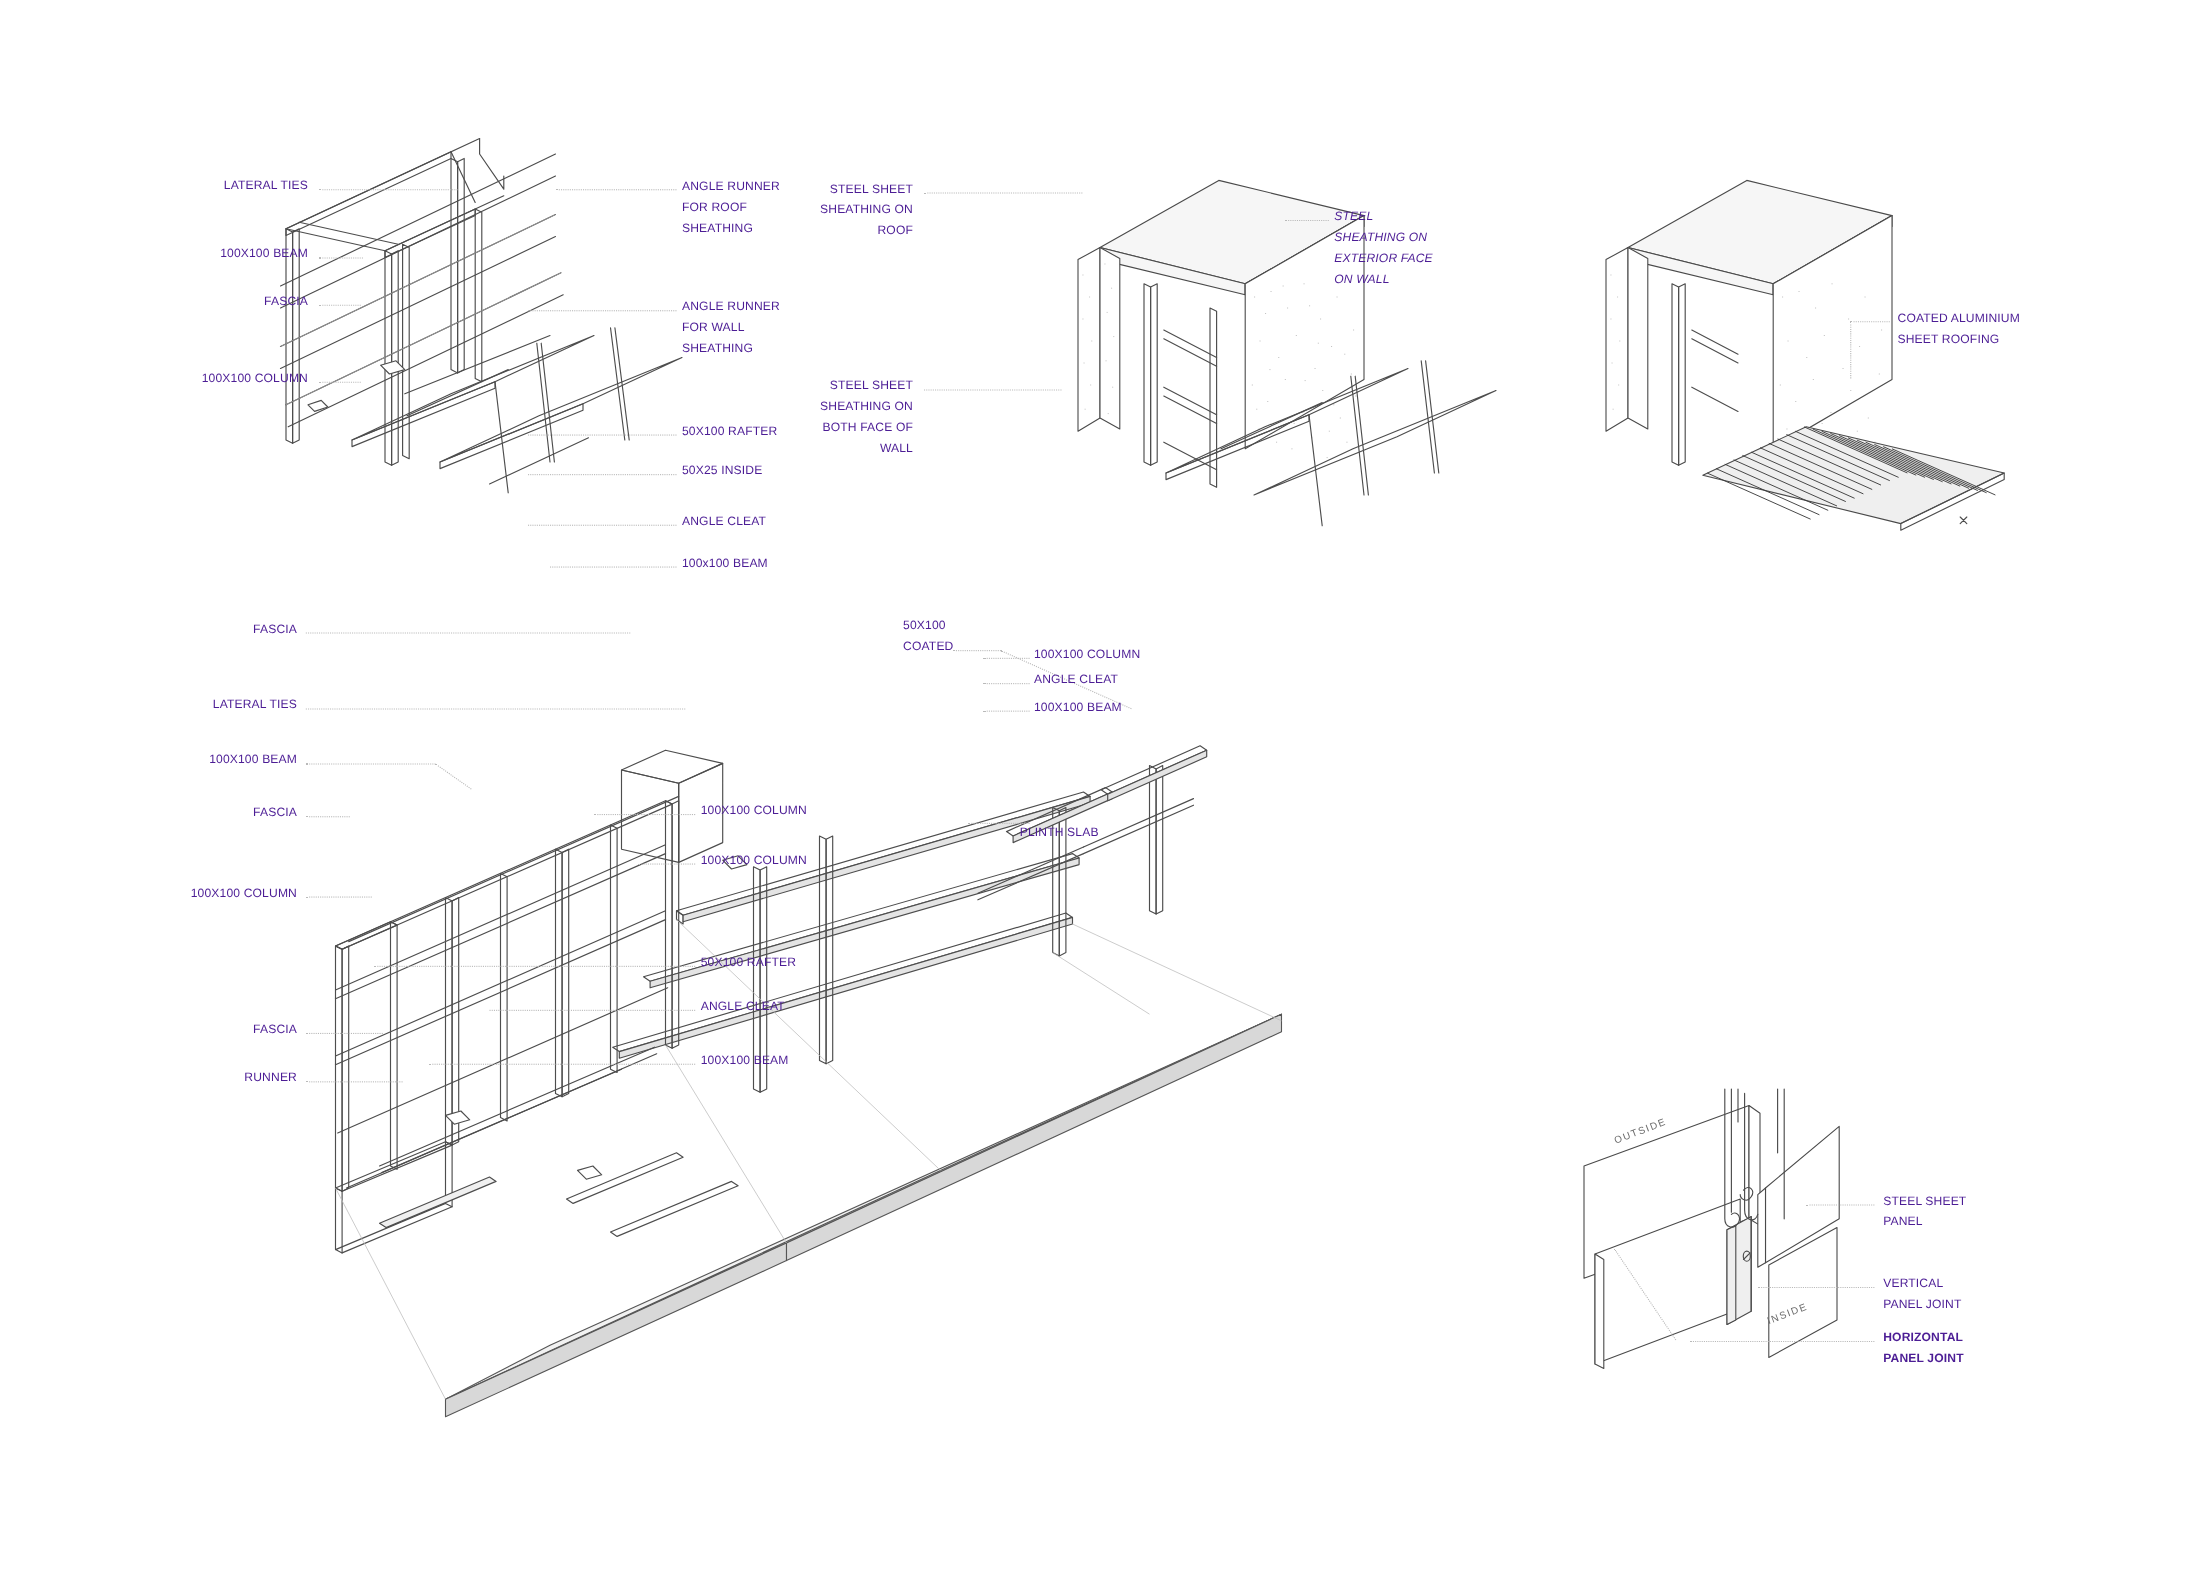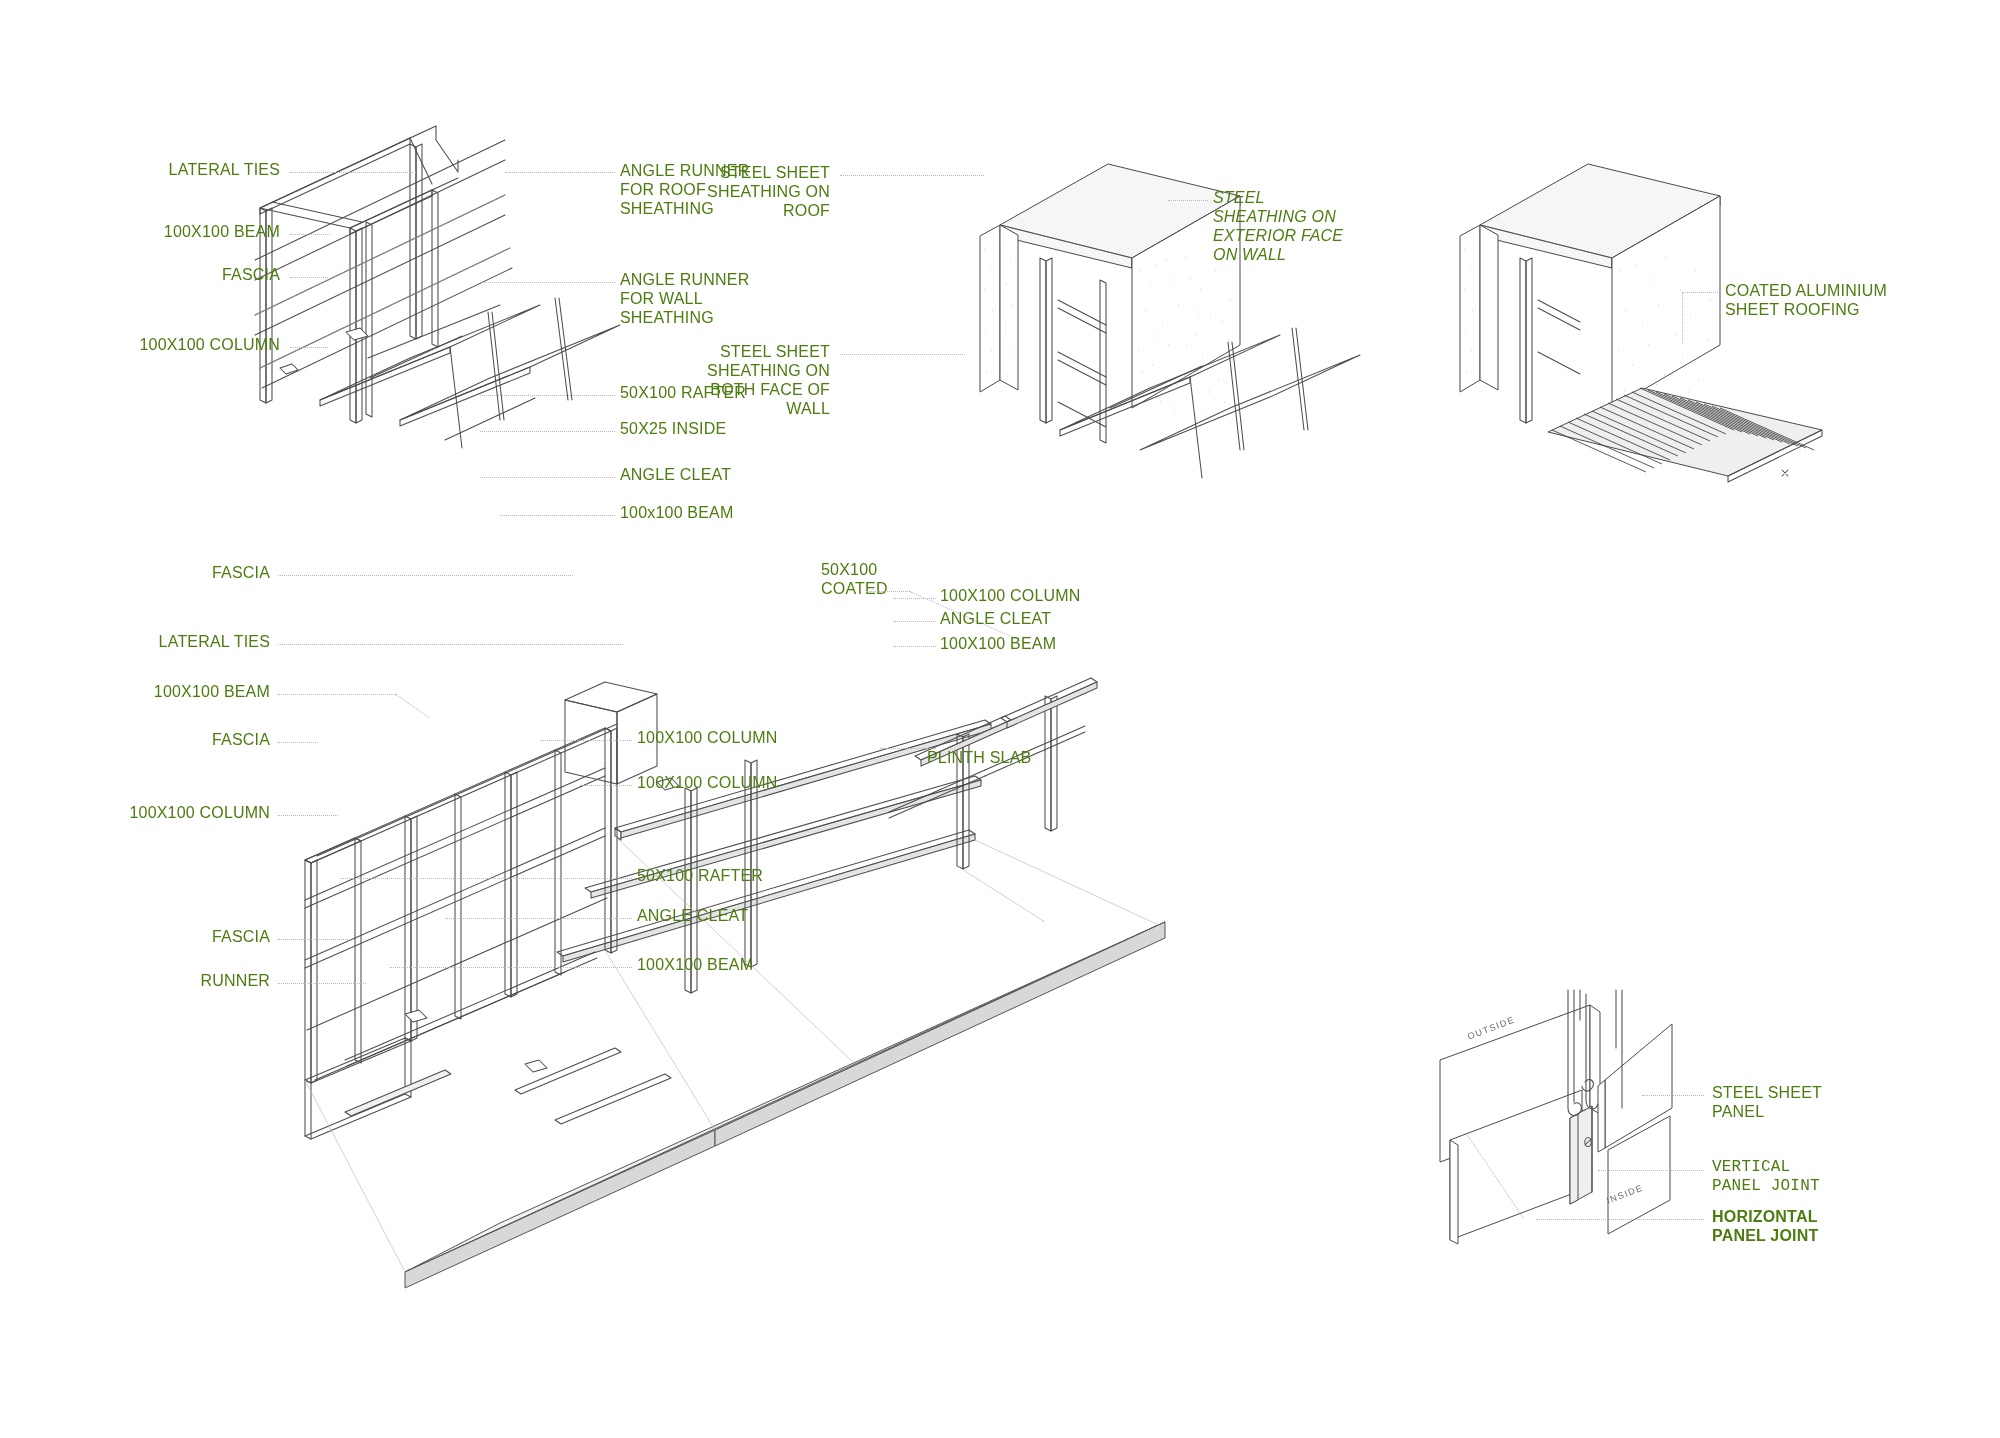--- a/index.html
+++ b/index.html
@@ -8,24 +8,24 @@
     width:2000px;height:1438px;position:relative;overflow:hidden;
     font-family:"Liberation Sans","DejaVu Sans",sans-serif;
     color:#3a3a3a;
     -webkit-font-smoothing:antialiased;
   }
   .sheet{position:absolute;inset:0;}
 
   
   .lbl{
     position:absolute;
-    font-size:16px;
+    font-size:11px;
     line-height:19px;
     letter-spacing:.012em;
-    color:#4d7c0f;
+    color:#4c1d95;
     white-space:pre-line;
   }
   .lbl.r{text-align:right;}
   .lbl.l{text-align:left;}
   .lbl.tiny{font-size:9px;letter-spacing:.06em;color:#6a6a6a;}
 
   
   .lead{
     position:absolute;
     border-top:1px dotted #b9b9b9;
@@ -463,21 +463,21 @@
   <path class="st" d="M176 0 L176 58" stroke="#9a9a9a"></path>
 </svg>
 
 <div class="lbl tiny" style="left:1468px;top:1028px;transform:rotate(-21deg);transform-origin:left center;letter-spacing:.16em;">OUTSIDE</div>
 <div class="lbl tiny" style="left:1607px;top:1192px;transform:rotate(-21deg);transform-origin:left center;letter-spacing:.16em;">INSIDE</div>
 
 <div class="lbl l" style="left:1712px;top:1083px;width:200px;">STEEL SHEET
 PANEL</div>
 <div class="lead" style="left:1642px;top:1095px;width:62px;"></div>
 
-<div class="lbl l" style="left:1712px;top:1158px;width:200px;font-family:Liberation Mono, monospace;">VERTICAL
+<div class="lbl l" style="left:1712px;top:1158px;width:200px;">VERTICAL
 PANEL JOINT</div>
 <div class="lead" style="left:1598px;top:1170px;width:106px;"></div>
 
 <div class="lbl l" style="left:1712px;top:1207px;width:200px;font-weight:bold;">HORIZONTAL
 PANEL JOINT</div>
 <div class="lead" style="left:1536px;top:1219px;width:168px;"></div>
 <div class="lead" style="left:1468px;top:1135px;width:100px;transform:rotate(56deg);"></div>
 
 </div>
 

